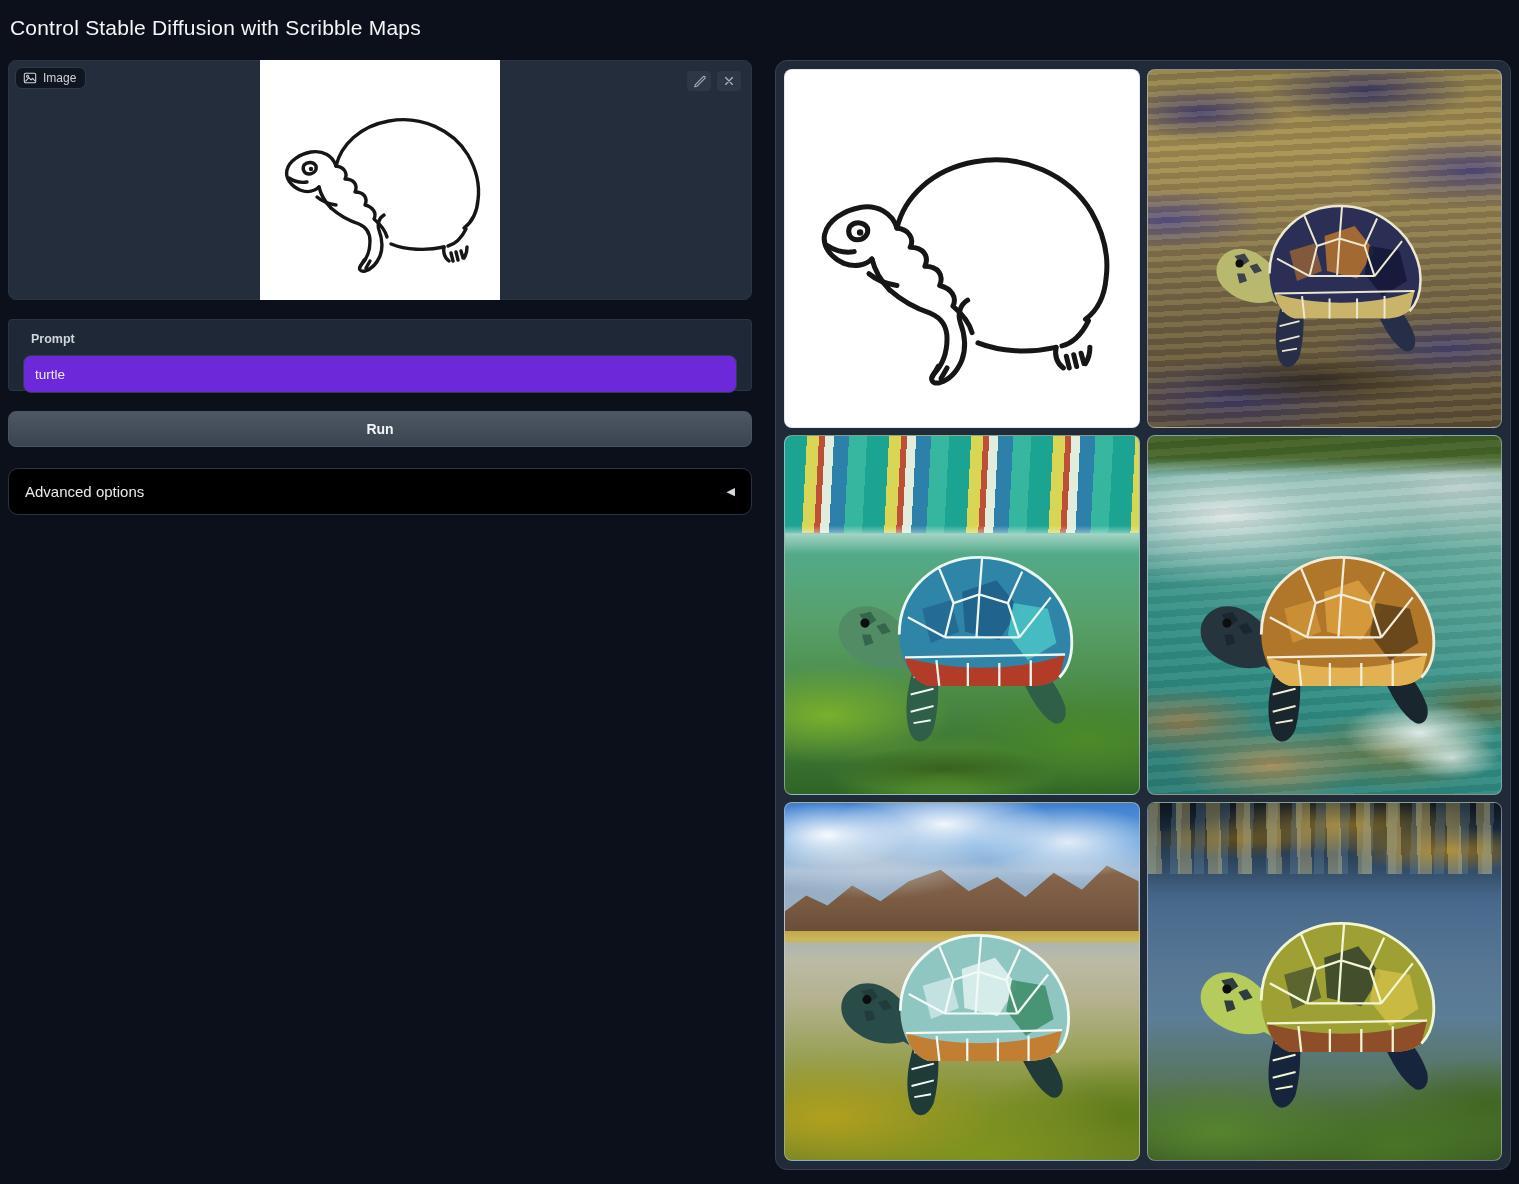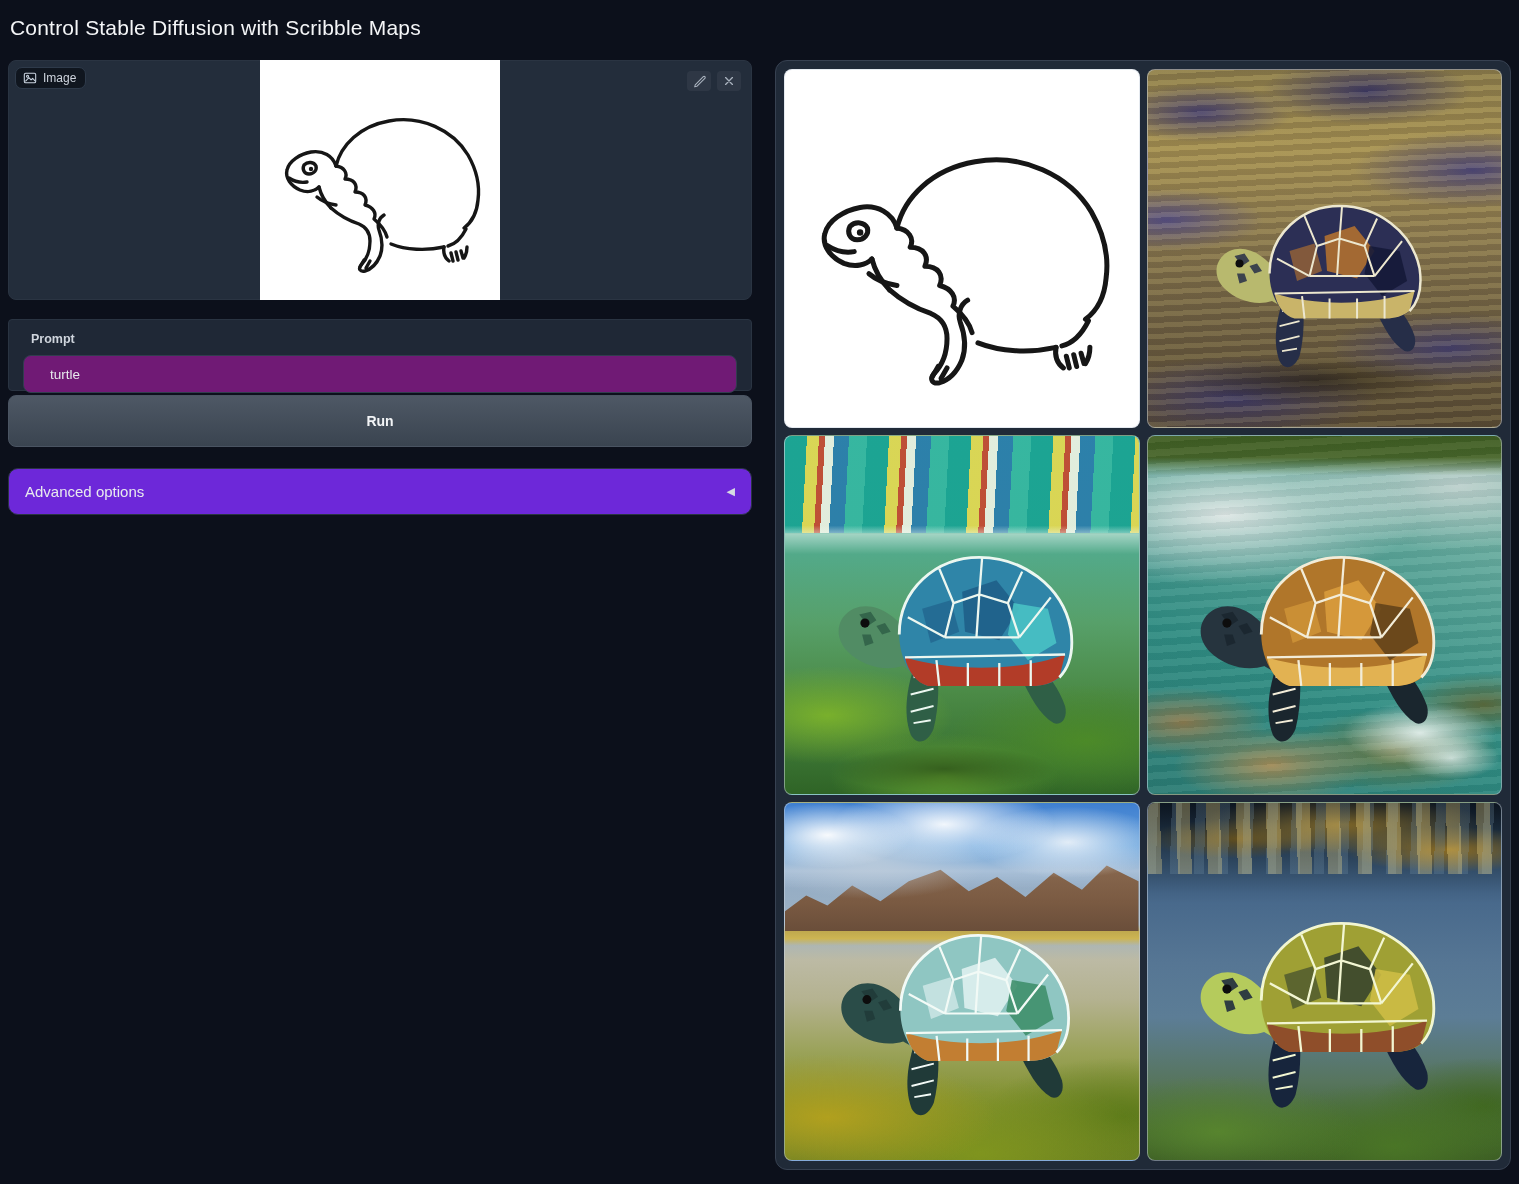--- a/index.html
+++ b/index.html
@@ -23,28 +23,28 @@
   .badge svg{display:block}
   .tools{position:absolute;top:10px;right:10px;display:flex;gap:6px;z-index:4}
   .tool{width:24px;height:20px;display:flex;align-items:center;justify-content:center;
     background:rgba(255,255,255,.05);border:none;border-radius:4px;cursor:pointer;padding:0}
   .tool svg{display:block}
 
   
   .prompt-block{margin-top:19px;background:#1f2836;border:1px solid #2a3442;border-radius:4px;
     padding:12px 14px;height:72px;box-sizing:border-box}
   .prompt-label{display:block;font-size:12.5px;color:#cfd5dd;margin:0 0 9px 8px;font-weight:600}
-  .prompt-input{width:100%;height:38px;box-sizing:border-box;background:#701a75;border:1px solid #313d4e;
-    border-radius:8px;color:#e8eaee;font-size:13.5px;padding:0 26px;font-family:inherit;outline:none}
-
-  
-  .run{margin-top:4px;width:100%;height:52px;background:linear-gradient(180deg,#4e5865,#3a4450);
+  .prompt-input{width:100%;height:38px;box-sizing:border-box;background:#6d28d9;border:1px solid #313d4e;
+    border-radius:8px;color:#e8eaee;font-size:13.5px;padding:0 11px;font-family:inherit;outline:none}
+
+  
+  .run{margin-top:20px;width:100%;height:36px;background:linear-gradient(180deg,#4e5865,#3a4450);
     border:1px solid #4a5462;border-radius:8px;color:#f2f4f6;font-weight:700;font-size:14px;
     cursor:pointer;font-family:inherit}
-  .accordion{margin-top:21px;height:47px;background:#6d28d9;border:1px solid #2a3442;border-radius:10px;
+  .accordion{margin-top:21px;height:47px;background:#000000;border:1px solid #2a3442;border-radius:10px;
     display:flex;align-items:center;justify-content:space-between;padding:0 16px;font-size:15px;
     color:#e8eaee;cursor:pointer;box-sizing:border-box}
   .arrow{font-size:11px;color:#d6dbe2}
 
   
   .gallery{flex:1;background:#202a38;border:1px solid #374151;border-radius:12px;padding:8px;
     display:grid;grid-template-columns:1fr 1fr;grid-template-rows:1fr 1fr 1fr;gap:7px;
     height:1110px;box-sizing:border-box}
   .cell{border-radius:8px;border:1px solid rgba(203,213,225,.5);overflow:hidden;position:relative;cursor:pointer}
   .scribble-cell{background:#fff}

